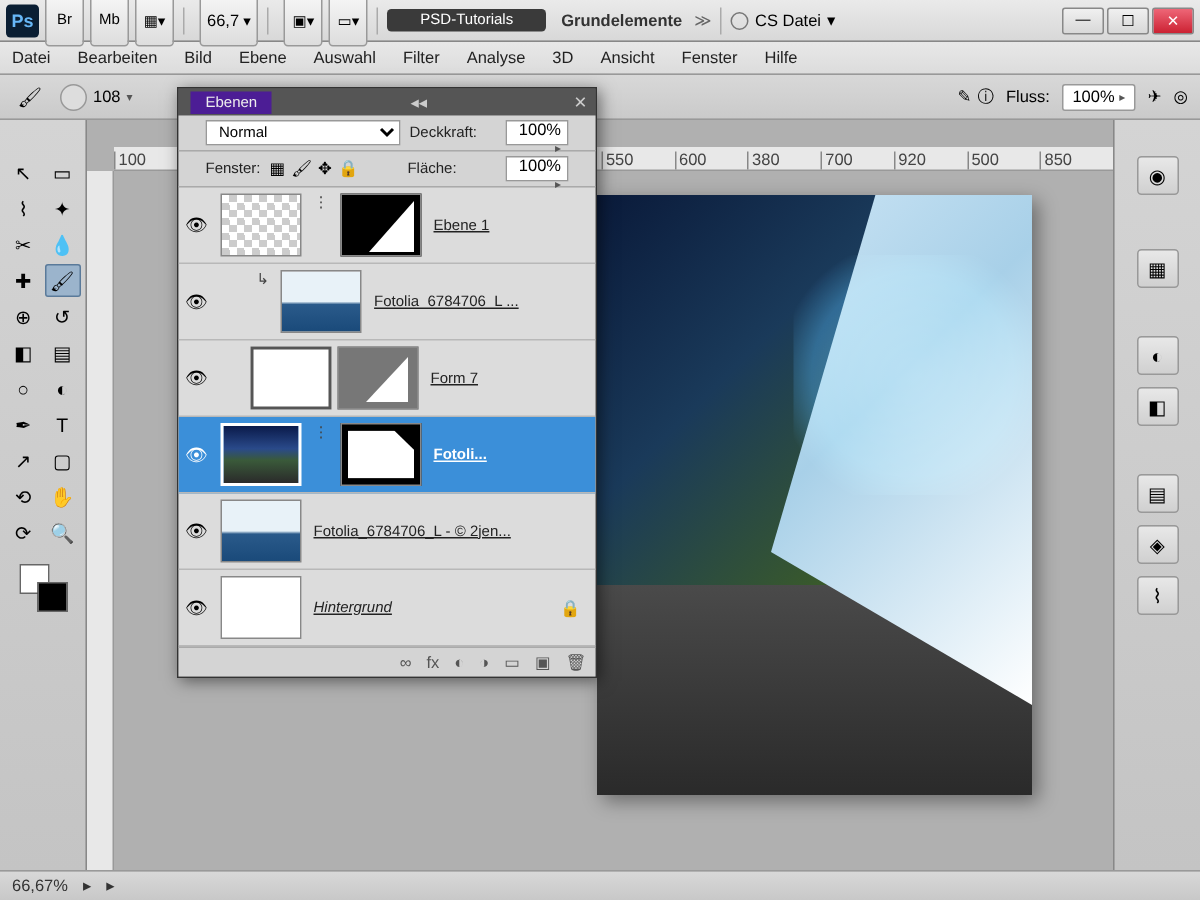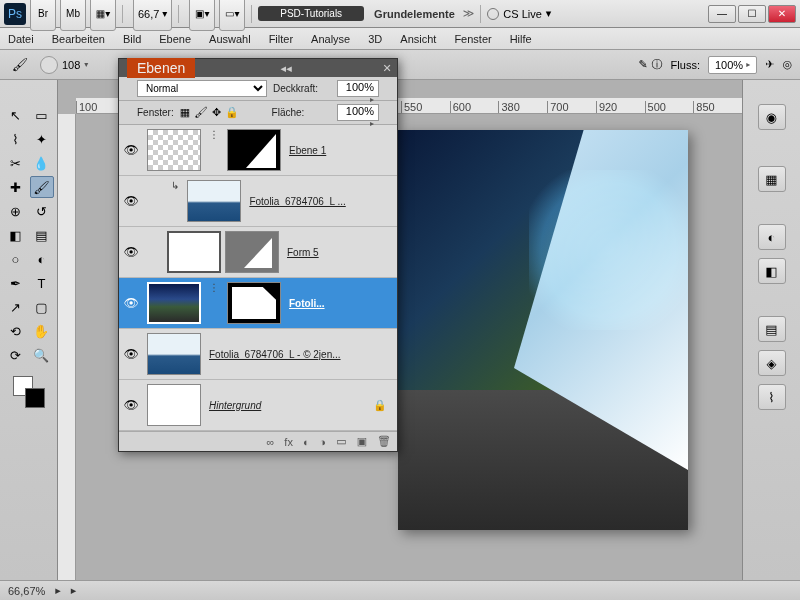--- a/index.html
+++ b/index.html
@@ -1,18 +1,18 @@
 <!DOCTYPE html>
 <html><head>
 <meta charset="utf-8">
 <style>
 *{margin:0;padding:0;box-sizing:border-box;font-family:"Segoe UI",Tahoma,sans-serif;font-size:11px;user-select:none}
 body{background:#b8b8b8;width:800px;height:600px;overflow:hidden;position:relative}
 .titlebar{height:28px;background:linear-gradient(#eaeaea,#d8d8d8);display:flex;align-items:center;padding:0 4px;border-bottom:1px solid #888}
-.ps-icon{width:22px;height:22px;background:#0a1e33;color:#67b7f7;font-weight:normal;display:flex;align-items:center;justify-content:center;border-radius:3px;font-size:12px}
+.ps-icon{width:22px;height:22px;background:#0a1e33;color:#67b7f7;font-weight:bold;display:flex;align-items:center;justify-content:center;border-radius:3px;font-size:12px}
 .tb-btn{height:20px;min-width:26px;background:linear-gradient(#f5f5f5,#ddd);border:1px solid #999;border-radius:3px;margin-left:4px;display:flex;align-items:center;justify-content:center;font-size:10px;padding:16px 4px}
 .tb-sep{width:1px;height:18px;background:#aaa;margin:0 6px}
 .winbtns{margin-left:auto;display:flex;gap:2px}
 .winbtn{width:28px;height:18px;border:1px solid #888;border-radius:2px;display:flex;align-items:center;justify-content:center;font-size:10px}
 .winbtn.min{background:linear-gradient(#f0f0f0,#d8d8d8)}
 .winbtn.max{background:linear-gradient(#f0f0f0,#d8d8d8)}
 .winbtn.close{background:linear-gradient(#e67,#c23);color:#fff}
 .menubar{height:22px;background:linear-gradient(#e8e8e8,#dcdcdc);display:flex;align-items:center;padding:0 8px;border-bottom:1px solid #999}
 .menubar span{margin-right:18px;color:#222}
 .optionsbar{height:30px;background:linear-gradient(#d8d8d8,#cacaca);display:flex;align-items:center;padding:0 8px;border-bottom:1px solid #999;gap:8px}
@@ -38,21 +38,21 @@
 .ruler-v{position:absolute;top:34px;left:0;width:18px;bottom:0;background:#e8e8e8;border-right:1px solid #999}
 .doc{position:absolute;top:50px;left:340px;width:290px;height:400px;background:#fff;box-shadow:4px 4px 12px rgba(0,0,0,.4)}
 .doc-cityscape{position:absolute;inset:0;background:linear-gradient(135deg,#0a1a3a 0%,#1a3a5a 30%,#3a5a2a 60%,#2a2a2a 100%)}
 .doc-road{position:absolute;bottom:0;left:0;right:0;height:35%;background:linear-gradient(#4a4a4a,#2a2a2a)}
 .doc-curl{position:absolute;top:0;right:0;width:60%;height:85%;background:linear-gradient(135deg,#cce5f5 0%,#a8d0e8 40%,#fff 100%);clip-path:polygon(40% 0,100% 0,100% 100%,0 70%)}
 .doc-water{position:absolute;top:10%;right:0;width:55%;height:40%;background:radial-gradient(ellipse,#3a6a9a 0%,#1a4a7a 60%,transparent 80%);mix-blend-mode:screen;opacity:.8}
 .statusbar{position:absolute;bottom:0;left:0;right:0;height:20px;background:linear-gradient(#d8d8d8,#c8c8c8);border-top:1px solid #999;display:flex;align-items:center;padding:0 8px;font-size:10px;color:#333;gap:10px}
 
 .panel{position:absolute;top:58px;left:118px;width:280px;background:#6a6a6a;box-shadow:2px 2px 10px rgba(0,0,0,.5);border:1px solid #333}
 .panel-tabbar{height:18px;background:#555;display:flex;align-items:center;padding-left:8px}
-.panel-tabbar .ptab{background:#c2410c;color:#eee;padding:2px 10px;font-size:14px}
+.panel-tabbar .ptab{background:#4c1d95;color:#eee;padding:2px 10px;font-size:10px}
 .panel-tabbar .pextra{margin-left:auto;width:20px;text-align:center;color:#ccc}
 .panel-row{height:24px;background:#d4d4d4;border-bottom:1px solid #aaa;display:flex;align-items:center;padding:0 18px;gap:6px}
 .panel-row .lbl{font-size:10px;color:#222}
 .panel-row select,.panel-row .field{background:#fff;border:1px solid #999;height:17px;font-size:10px;padding:0 4px}
 .panel-row select{flex:1;max-width:130px}
 .panel-row .field{width:42px;text-align:right;margin-left:auto}
 .lockicons{display:flex;gap:4px;font-size:11px}
 .layerlist{background:#dcdcdc;max-height:370px;overflow:hidden}
 .layer{display:flex;align-items:center;border-bottom:1px solid #b8b8b8;padding:4px 4px 4px 0;min-height:50px}
 .layer .vis{width:24px;text-align:center;font-size:12px}
@@ -89,21 +89,21 @@
   <div class="tb-sep"></div>
   <div class="tb-btn"><span>66,7</span>&nbsp;▾</div>
   <div class="tb-sep"></div>
   <div class="tb-btn">▣▾</div>
   <div class="tb-btn">▭▾</div>
   <div class="tb-sep"></div>
   <div class="psd-badge">PSD-Tutorials</div>
   <div style="margin-left:10px;font-weight:bold;color:#333">Grundelemente</div>
   <div style="margin-left:8px;color:#666">≫</div>
   <div class="tb-sep"></div>
-  <div class="cslive"><span class="cscircle"></span><span>CS Live</span>▾</div>
+  <div class="cslive"><span class="cscircle"></span><span>CS Datei</span>▾</div>
   <div class="winbtns">
     <div class="winbtn min">—</div>
     <div class="winbtn max">☐</div>
     <div class="winbtn close">✕</div>
   </div>
 </div>
 
 <div class="menubar">
   <span>Datei</span>
   <span>Bearbeiten</span>
@@ -277,21 +277,21 @@
         </div>
       <span class="lname">Fotolia_6784706_L ...</span>
     </div>
 
     <div class="layer">
       <div class="vis">👁</div>
       <div class="thumbs" style="margin-left:24px">
           <div class="thumb vec"></div>
           <div class="thumb shape"></div>
         </div>
-      <span class="lname">Form 5</span>
+      <span class="lname">Form 7</span>
     </div>
 
     <div class="layer selected">
       <div class="vis">👁</div>
       <div class="thumbs">
           <div class="thumb city" style="border:2px solid #fff"></div>
           <span class="link">⋮</span>
           <div class="thumb bigmask"></div>
         </div>
       <span class="lname" style="font-weight:bold">Fotoli...</span>

